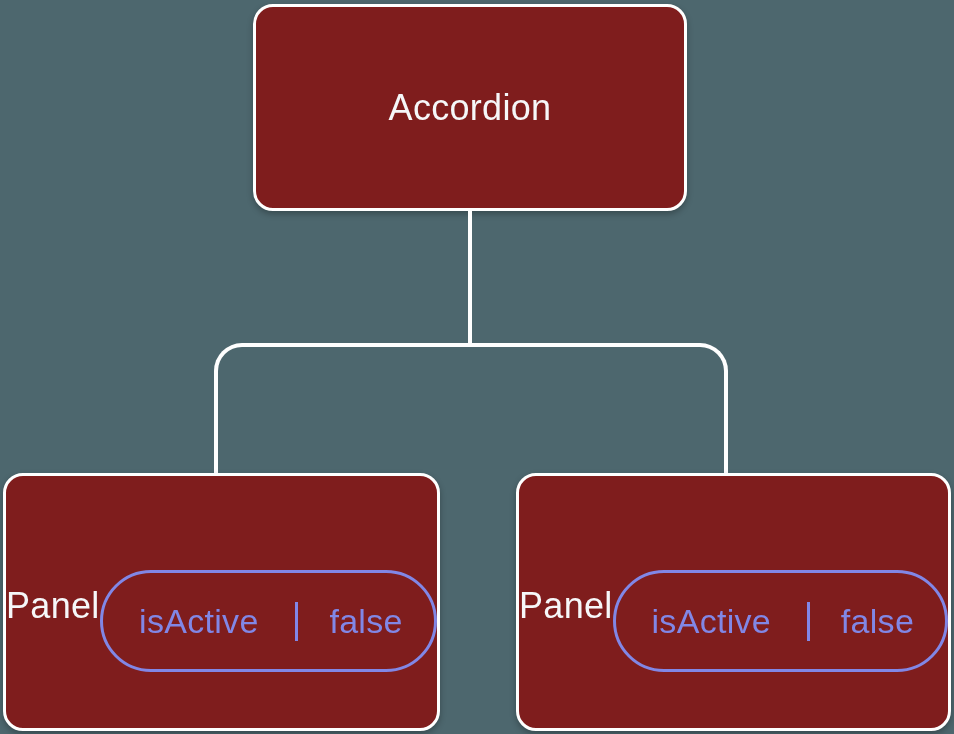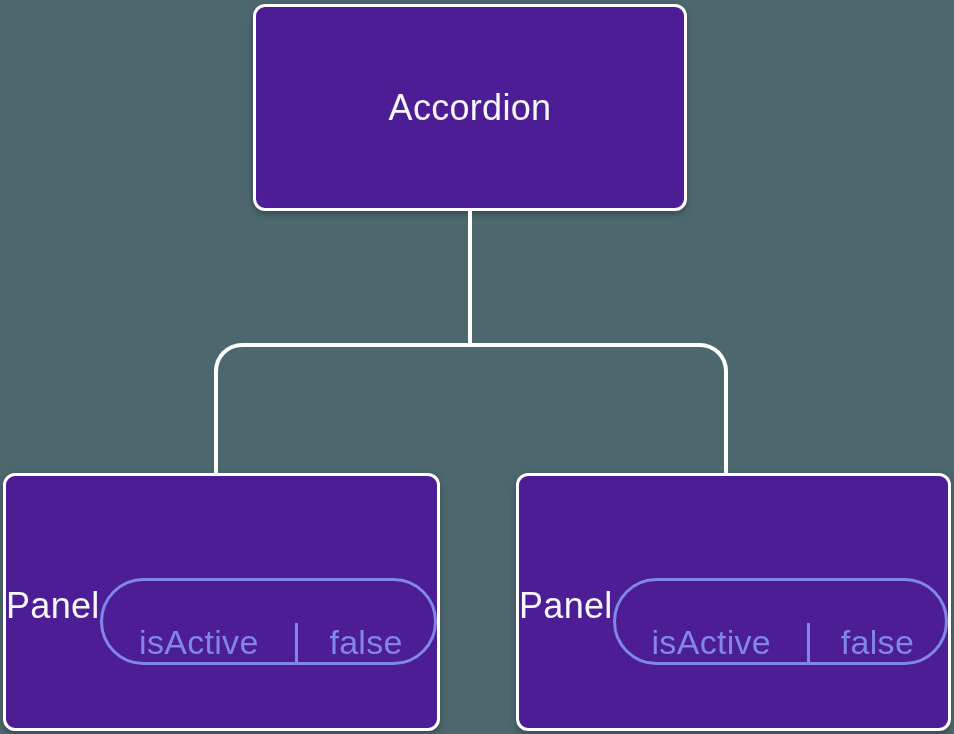--- a/index.html
+++ b/index.html
@@ -11,23 +11,23 @@
     position: relative;
     width: 954px;
     height: 734px;
     background: #4d676e;
     overflow: hidden;
   }
   
   .node {
     position: absolute;
     box-sizing: border-box;
-    background: #4c1d95;
+    background: #7f1d1d;
     border: 3px solid #ffffff;
-    border-radius: 12px;
+    border-radius: 20px;
     box-shadow: 0 3px 6px rgba(0,0,0,0.28);
   }
   .node-root {
     left: 253px; top: 4px;
     width: 434px; height: 207px;
     display: flex;
     align-items: center;
     justify-content: center;
   }
   .node-label {
@@ -62,25 +62,25 @@
     left: 214px; top: 343px;
     width: 514px; height: 130px;
     box-sizing: border-box;
     border: 4px solid #ffffff;
     border-bottom: none;
     border-radius: 28px 28px 0 0;
   }
   
   .prop-pill {
     box-sizing: border-box;
-    width: 370px; height: 87px;
+    width: 370px; height: 102px;
     border: 3px solid #8187e6;
     border-radius: 999px;
     display: flex;
-    align-items: flex-end;
+    align-items: center;
     overflow: hidden;
   }
   .prop-cell {
     display: flex;
     align-items: center;
     justify-content: center;
     color: #8187e6;
     font-size: 34px;
     letter-spacing: 0.3px;
   }

